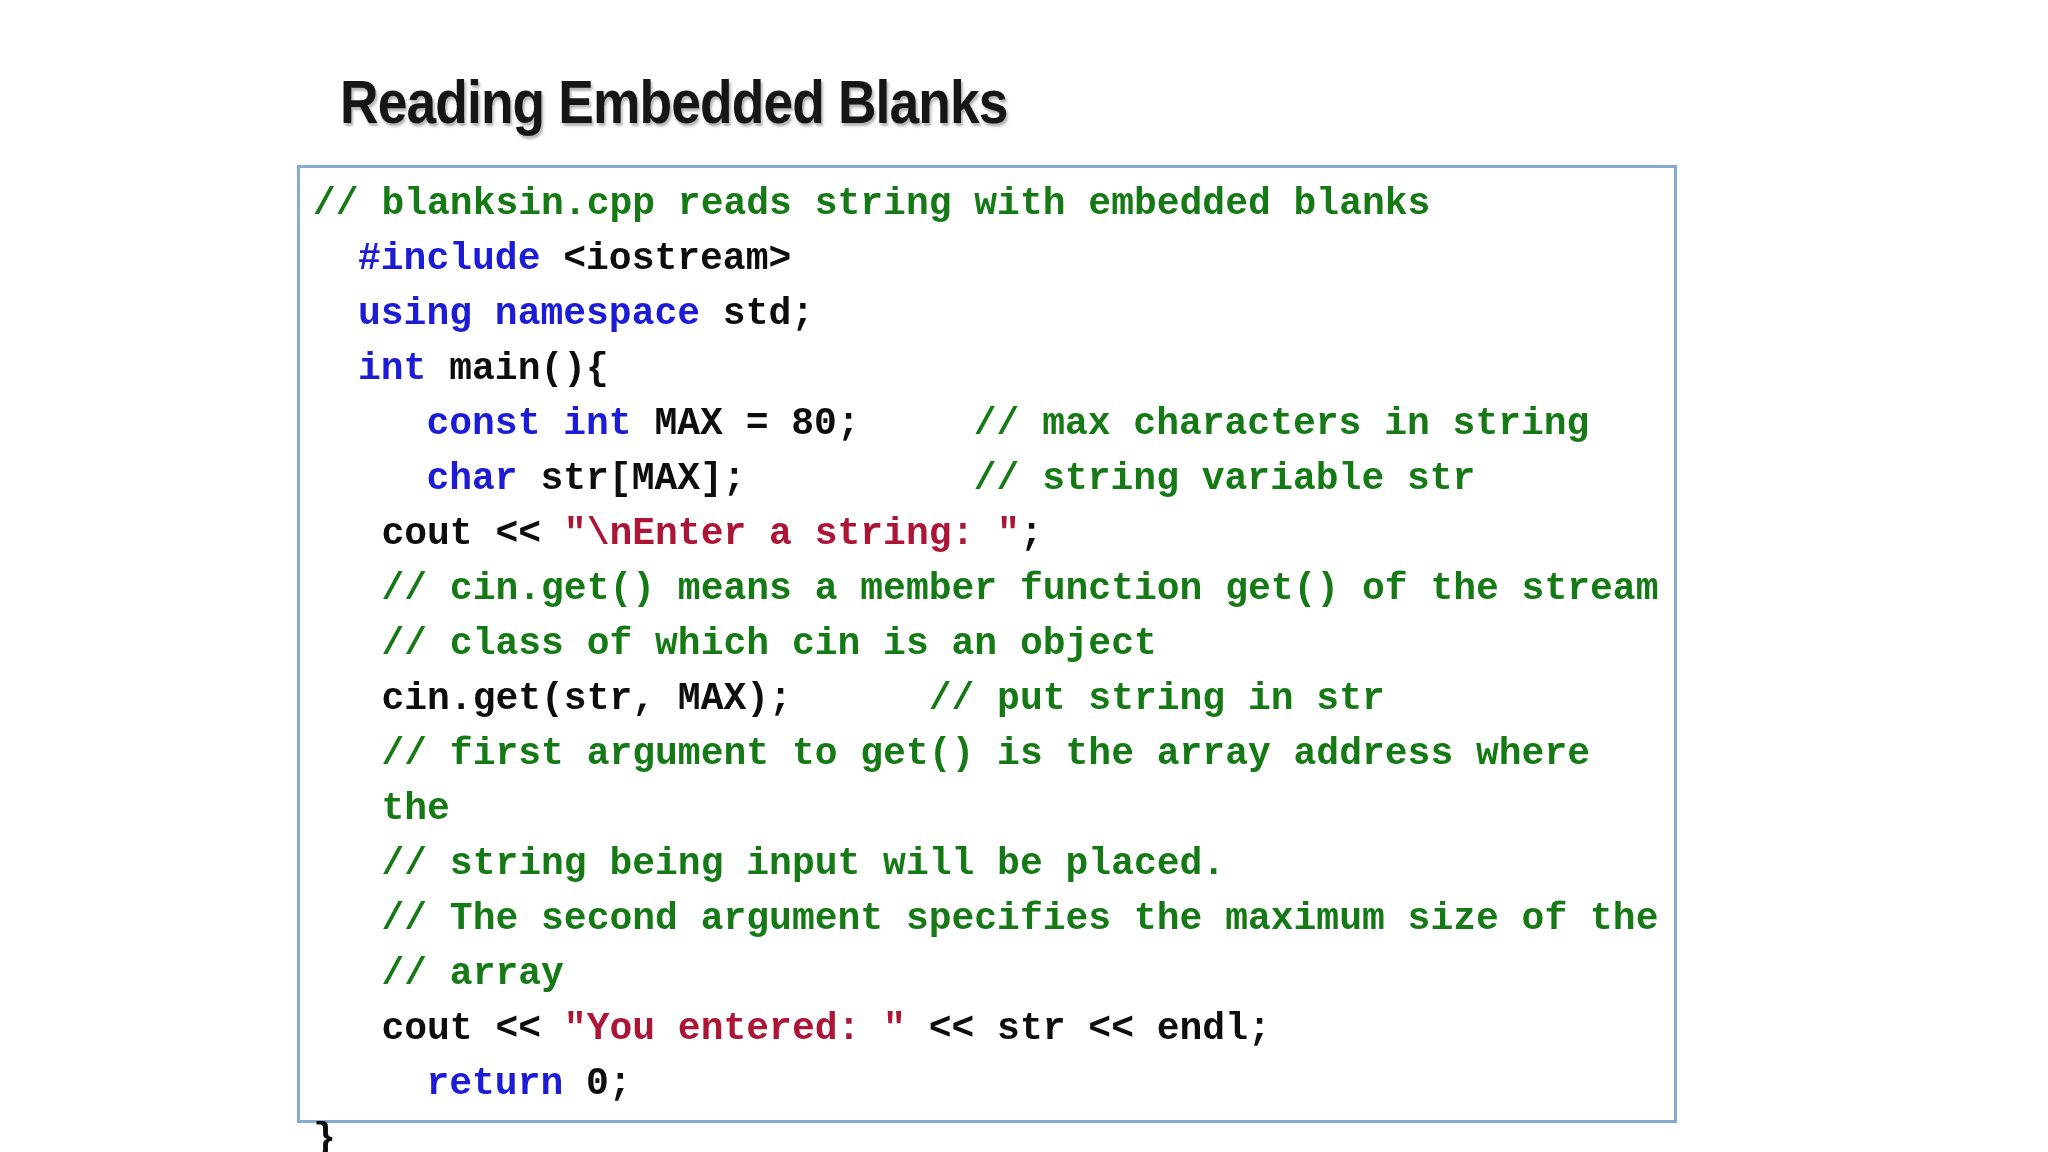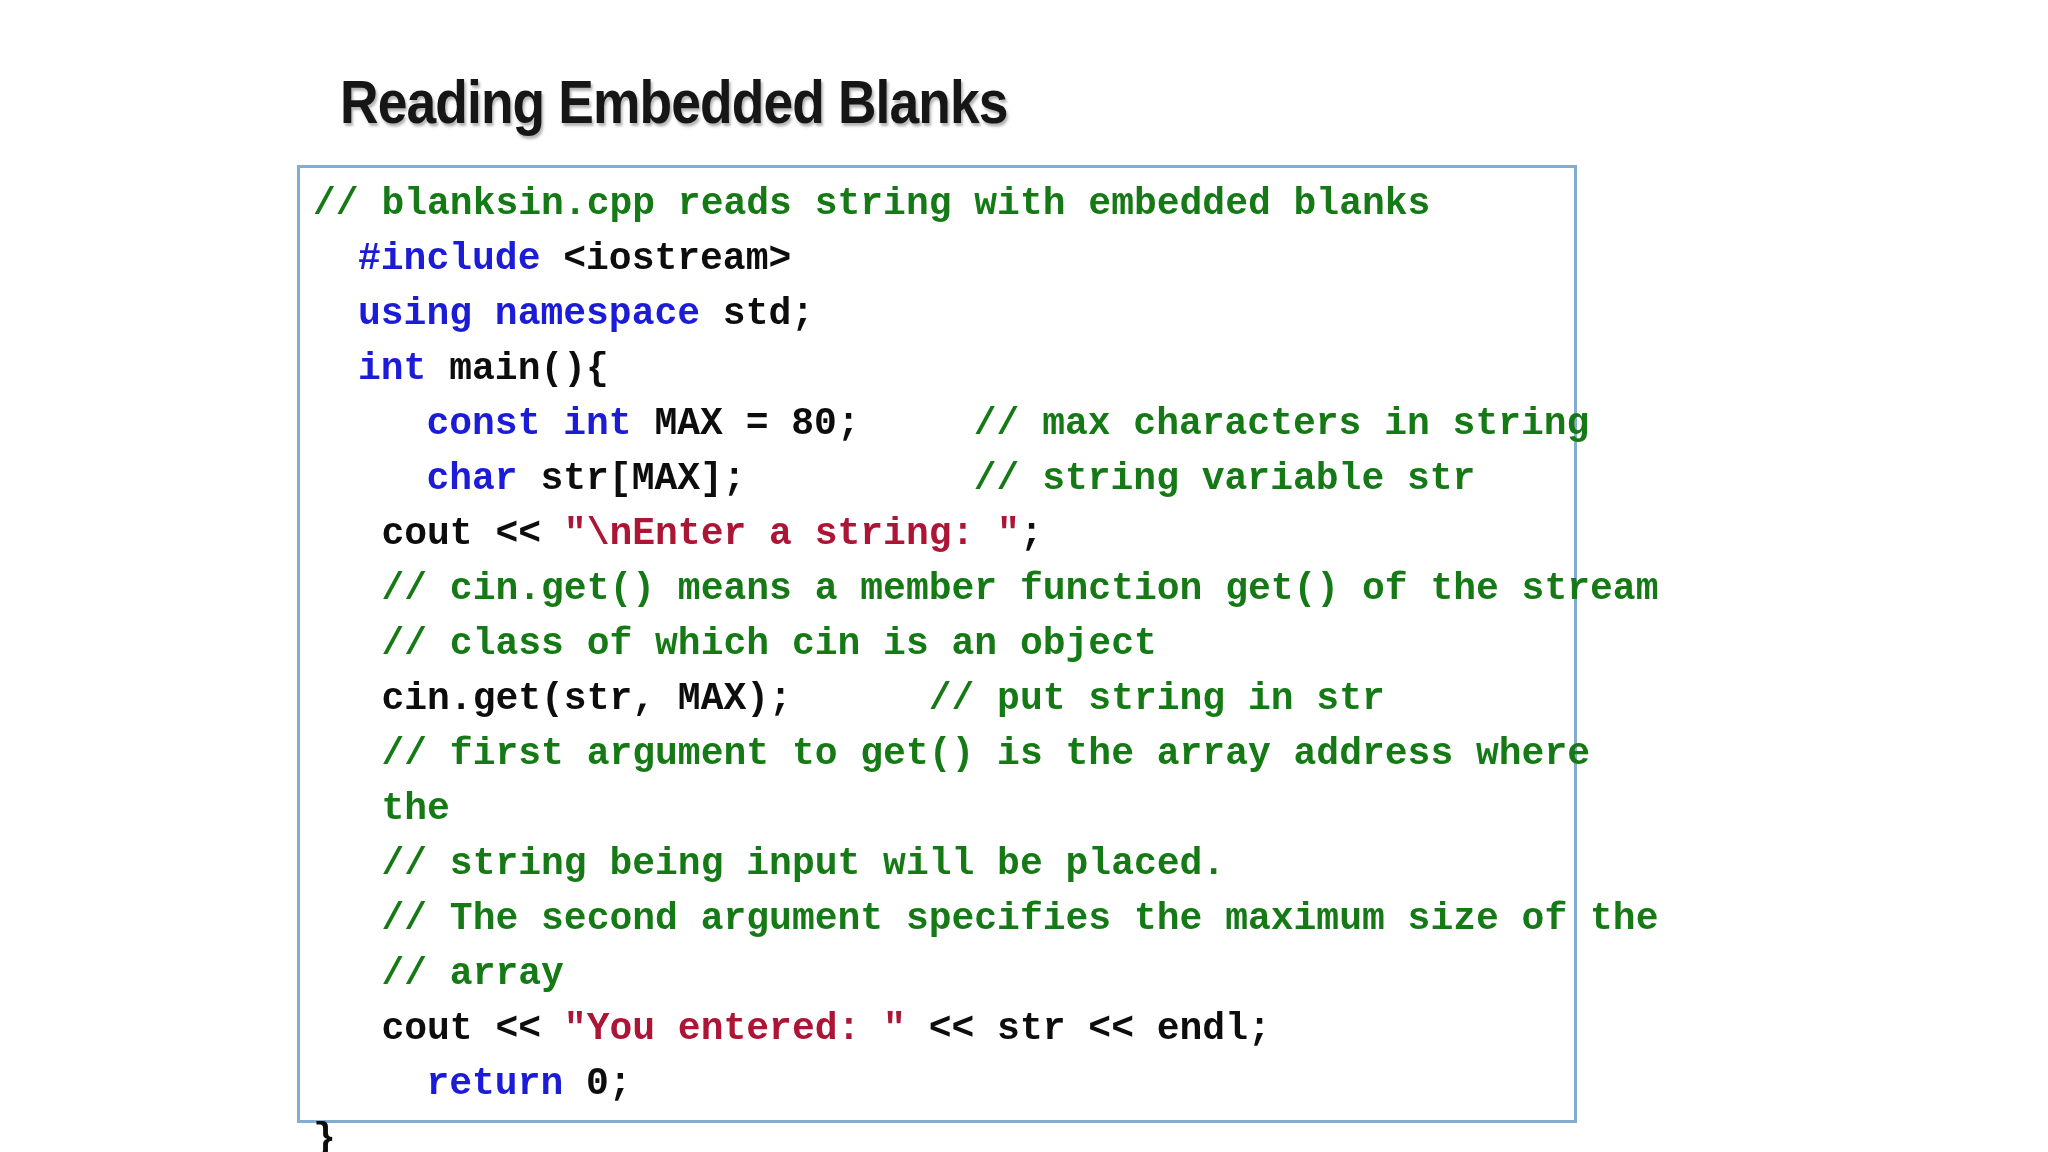--- a/index.html
+++ b/index.html
@@ -26,21 +26,21 @@
     letter-spacing: -1px;
     transform: scaleX(0.86);
     transform-origin: left center;
     text-shadow: 2px 3px 3px rgba(0,0,0,0.30);
     white-space: nowrap;
   }
   .code-box {
     position: absolute;
     left: 297px;
     top: 165px;
-    width: 1280px;
+    width: 1380px;
     height: 958px;
     border: 3px solid var(--box-border, #84abd0);
     background: #ffffff;
     box-sizing: border-box;
     overflow: visible;
   }
   .code-lines {
     position: absolute;
     left: 0;
     top: 0;

